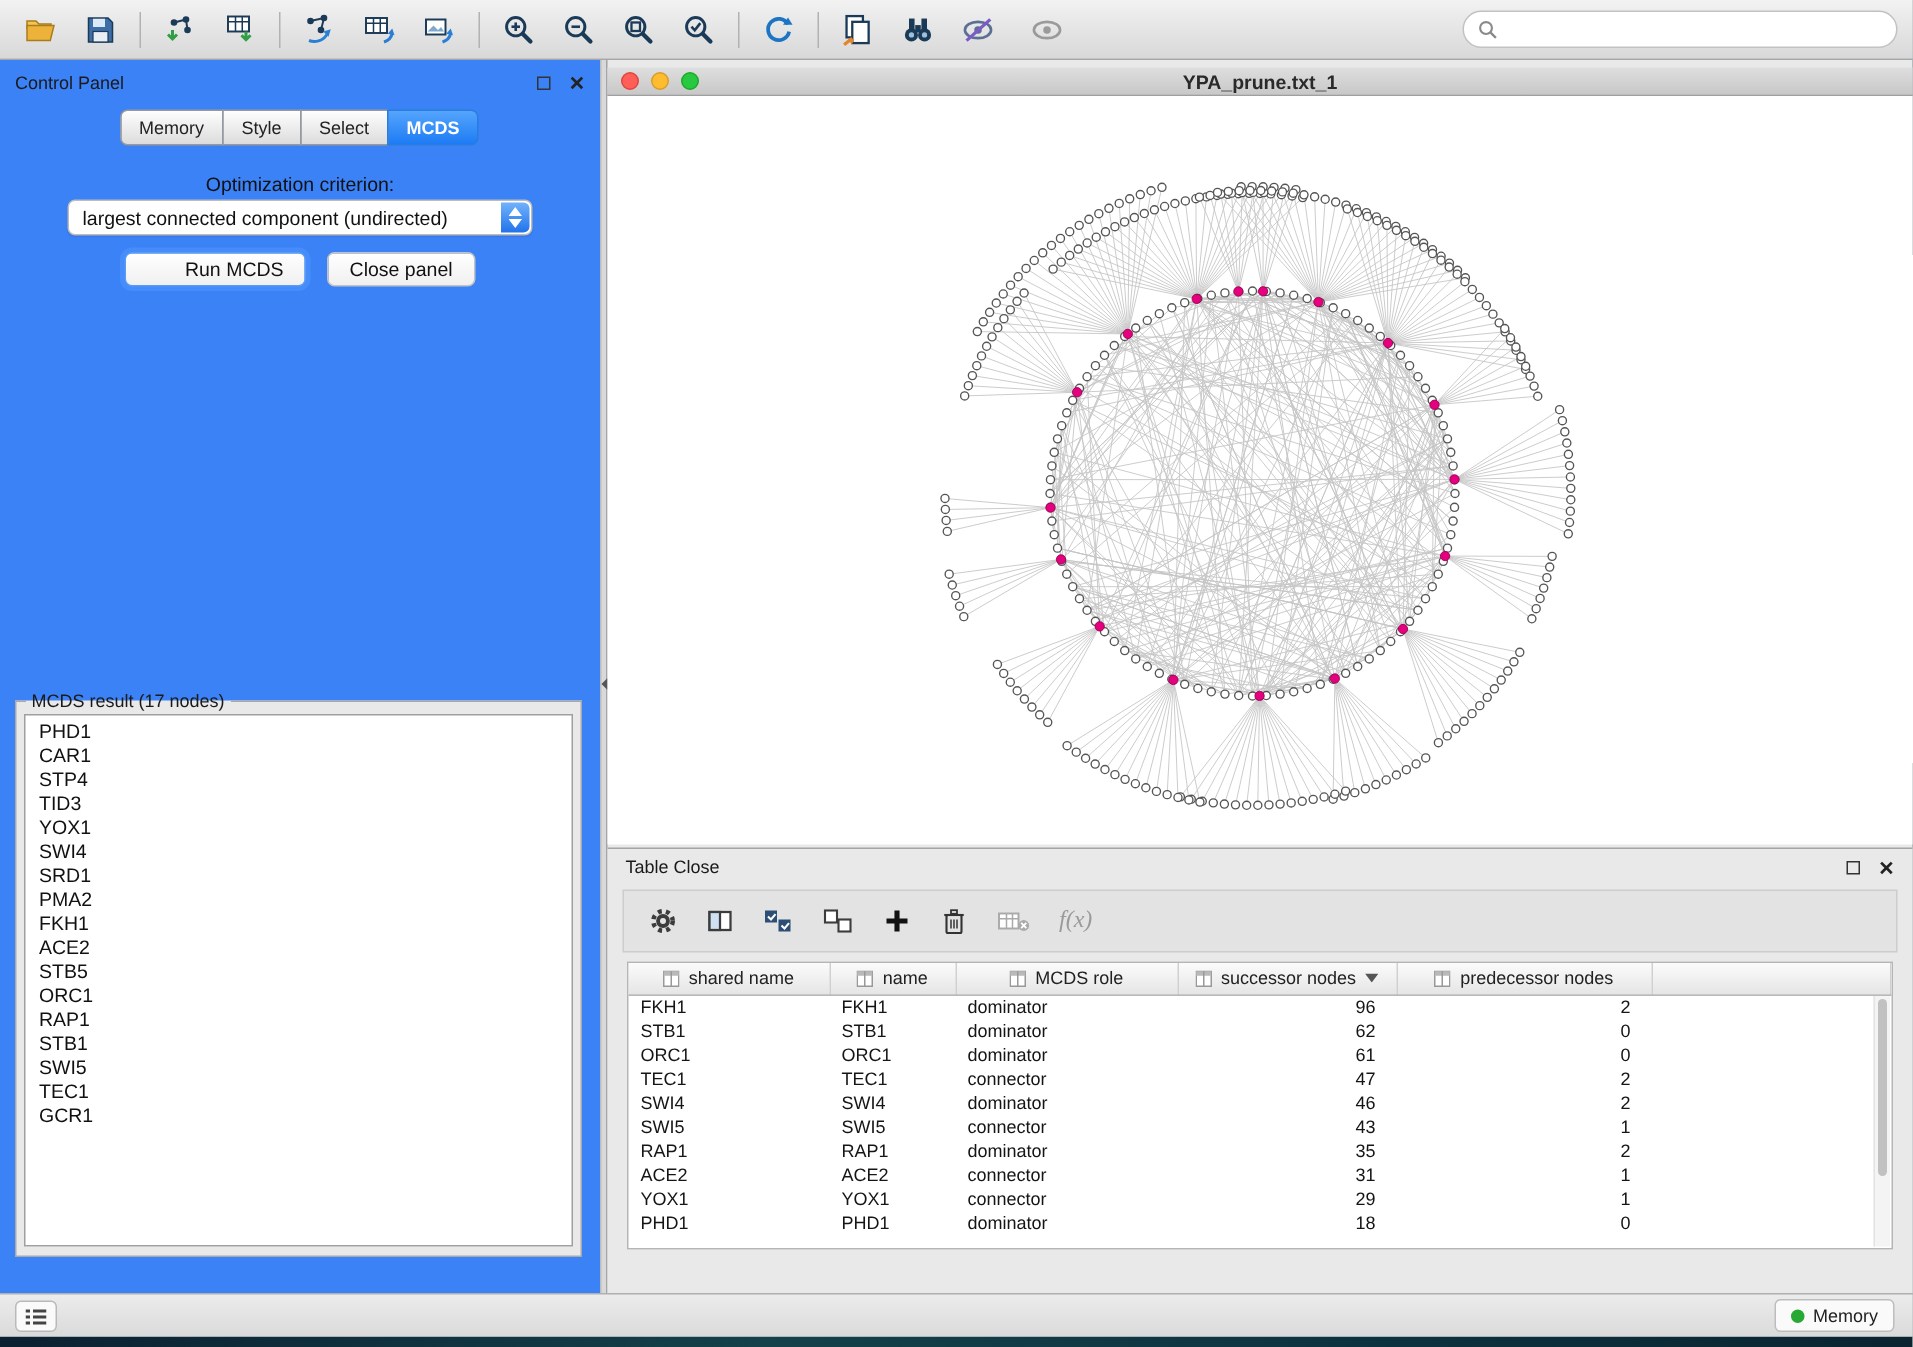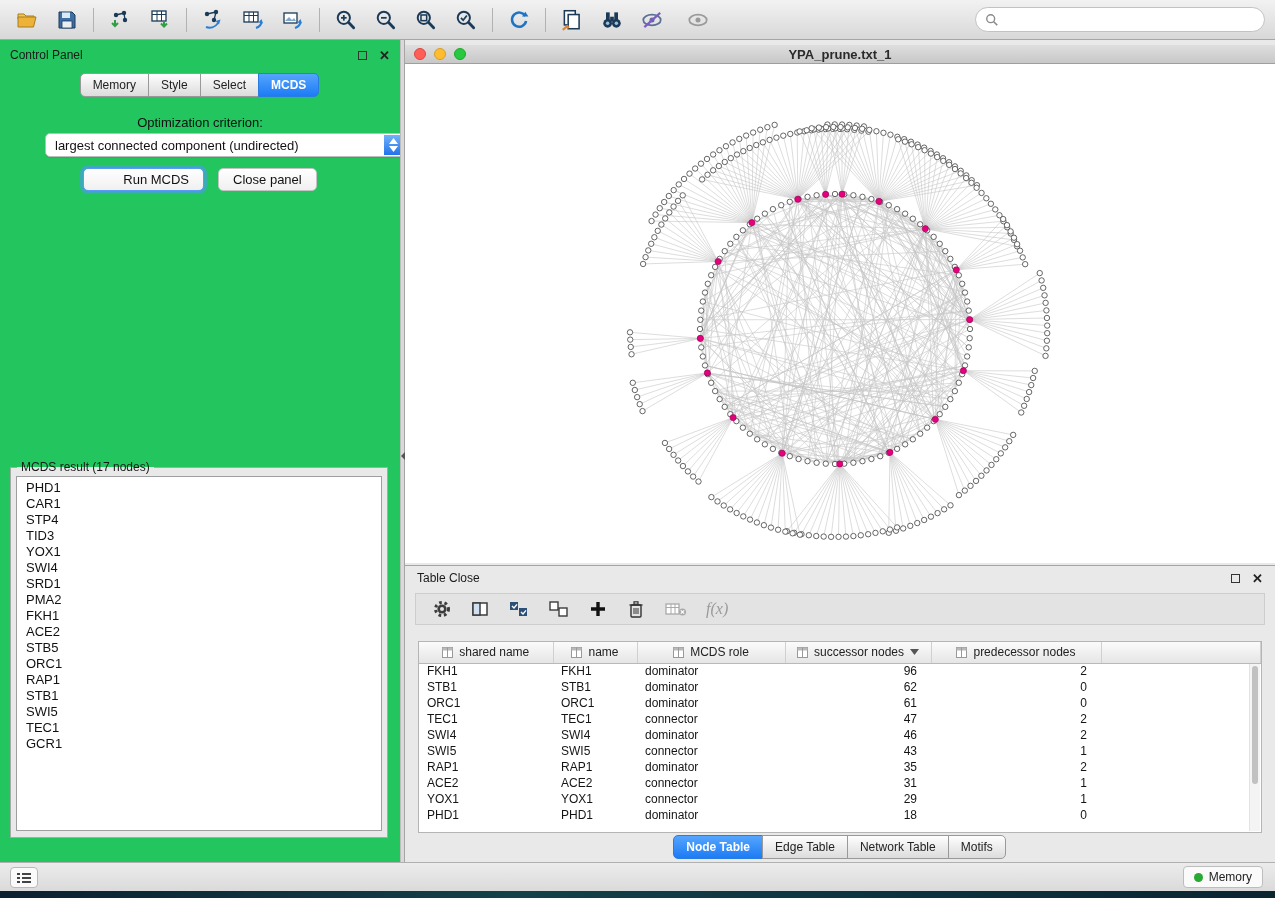--- a/index.html
+++ b/index.html
@@ -14,32 +14,32 @@
   .tgap{width:6px;flex:0 0 auto;}
   .tsep{width:1px;height:24px;background:#b2b2b2;margin:0 9px;flex:0 0 auto;}
   .searchbox{margin-left:auto;width:290px;height:25px;border:1px solid #c2c2c2;border-radius:13px;background:#fff;
              display:flex;align-items:center;padding:0 9px;gap:6px;}
   .searchbox input{border:none;outline:none;flex:1;font-size:12px;background:transparent;color:#333;}
 
   
   .main{position:absolute;top:40px;left:0;right:0;height:822px;}
 
   
-  .control-panel{position:absolute;left:0;top:0;width:400px;height:100%;background:#22c55e;}
+  .control-panel{position:absolute;left:0;top:0;width:400px;height:100%;background:#3b82f6;}
   .cp-header{position:absolute;top:2px;left:0;right:0;height:26px;display:flex;align-items:center;padding:0 10px;font-size:12px;color:#1a1a1a;}
   .win-btns{margin-left:auto;display:flex;gap:12px;align-items:center;}
   .sq-btn{width:9px;height:9px;border:1.5px solid #333;display:inline-block;}
   .x-btn{font-size:13px;font-weight:bold;color:#222;line-height:1;}
   .cp-tabs{position:absolute;top:33px;left:0;right:0;display:flex;justify-content:center;}
   .seg{font-size:12px;padding:4px 12px;background:linear-gradient(#fefefe,#dcdcdc);border:1px solid #999;margin-left:-1px;color:#222;}
   .seg.first{border-radius:5px 0 0 5px;}
   .seg.last{border-radius:0 5px 5px 0;}
   .seg.active{background:linear-gradient(#55a5fd,#1d7bf4);color:#fff;border-color:#2a7de0;font-weight:bold;}
   .criterion-label{position:absolute;top:75px;width:100%;text-align:center;font-size:13px;color:#111;}
-  .dropdown{position:absolute;top:93px;left:45px;width:360px;height:24px;background:#fff;border:1px solid #bcbcbc;border-radius:5px;
+  .dropdown{position:absolute;top:93px;left:45px;width:310px;height:24px;background:#fff;border:1px solid #bcbcbc;border-radius:5px;
             font-size:13px;color:#111;display:flex;align-items:center;padding-left:9px;box-shadow:0 1px 1px rgba(0,0,0,.08);}
   .dd-cap{position:absolute;right:1px;top:1px;bottom:1px;width:19px;border-radius:0 4px 4px 0;
           background:linear-gradient(#71b2fb,#2173ea);display:flex;flex-direction:column;align-items:center;justify-content:center;gap:2px;}
   .btn-row{position:absolute;top:128px;width:100%;display:flex;justify-content:center;gap:14px;}
   .btn{font-size:13px;padding:3px 14px;background:linear-gradient(#ffffff,#f0f0f0);border:1px solid #c3c3c3;border-radius:5px;color:#111;}
   .btn.focused{box-shadow:0 0 0 3px rgba(80,150,255,.55);border-color:#5a9bf7;padding-left:39px;}
   .mcds-fieldset{position:absolute;left:10px;top:420px;width:378px;height:378px;border:1px solid #a9a9a9;background:#e9e9e9;}
   .mcds-fieldset legend{font-size:12px;color:#1a1a1a;margin-left:6px;padding:0 4px;}
   .result-list{position:absolute;left:5px;right:5px;top:2px;bottom:6px;background:#fff;border:1px solid #9f9f9f;overflow:hidden;padding:3px 0 0 9px;}
   .result-item{font-size:13px;line-height:16px;color:#111;}
@@ -57,21 +57,21 @@
   .light{width:12px;height:12px;border-radius:50%;}
   .light.red{background:#ff5f57;border:1px solid #e0443e;}
   .light.yellow{background:#febc2e;border:1px solid #d89e24;}
   .light.green{background:#28c840;border:1px solid #1aab29;}
   .net-title{position:absolute;left:0;right:0;text-align:center;font-size:13px;font-weight:bold;color:#2a2a2a;}
   .network-canvas{position:absolute;top:19px;left:0;right:0;height:499px;background:#fff;}
 
   
   .table-panel{position:absolute;left:0;right:0;top:525px;bottom:0;background:#e9e9e9;border-top:1px solid #a5a5a5;}
   .tp-header{height:24px;display:flex;align-items:center;padding:0 12px;font-size:12px;color:#1a1a1a;}
-  .tp-toolbar{position:absolute;top:27px;left:10px;right:10px;height:32px;background:#e3e3e3;border:1px solid #cdcdcd;
+  .tp-toolbar{position:absolute;top:27px;left:10px;right:10px;height:42px;background:#e3e3e3;border:1px solid #cdcdcd;
               display:flex;align-items:center;gap:18px;padding:0 16px;}
   .tp-ibtn{display:flex;align-items:center;justify-content:center;}
   .fx{font-family:"Liberation Serif",serif;font-style:italic;font-size:16px;color:#9a9a9a;}
   .table-wrap{position:absolute;left:13px;right:13px;top:75px;height:192px;background:#fff;border:1px solid #b5b5b5;overflow:hidden;}
   table{width:100%;border-collapse:collapse;table-layout:fixed;}
   thead th{height:21px;background:linear-gradient(#fbfbfb,#e5e5e5);border-right:1px solid #d0d0d0;border-bottom:1px solid #b9b9b9;
            font-weight:normal;font-size:12px;color:#222;}
   .th-inner{display:flex;align-items:center;justify-content:center;gap:6px;}
   tbody td{height:16px;padding:0 8px;font-size:12px;color:#151515;white-space:nowrap;overflow:hidden;}
   tbody td.num{text-align:right;padding-right:14px;}
@@ -1418,26 +1418,20 @@
                   <td class="num">0</td>
                   <td></td>
                 </tr>
               </tbody>
           </table>
           <div class="vscroll">
             <div class="vthumb"></div>
           </div>
         </div>
 
-        <div class="tp-tabs">
-          <div class="seg first active">Node Table</div>
-          <div class="seg">Edge Table</div>
-          <div class="seg">Network Table</div>
-          <div class="seg last">Motifs</div>
-        </div>
       </div>
     </div>
   </div>
 
   <div class="statusbar">
     <div class="menu-btn">
       <svg width="14" height="12" viewBox="0 0 14 12">
         <rect x="0" y="1" width="3" height="2" fill="#444"></rect>
           <rect x="5" y="1" width="9" height="2" fill="#444"></rect>
         <rect x="0" y="5" width="3" height="2" fill="#444"></rect>

